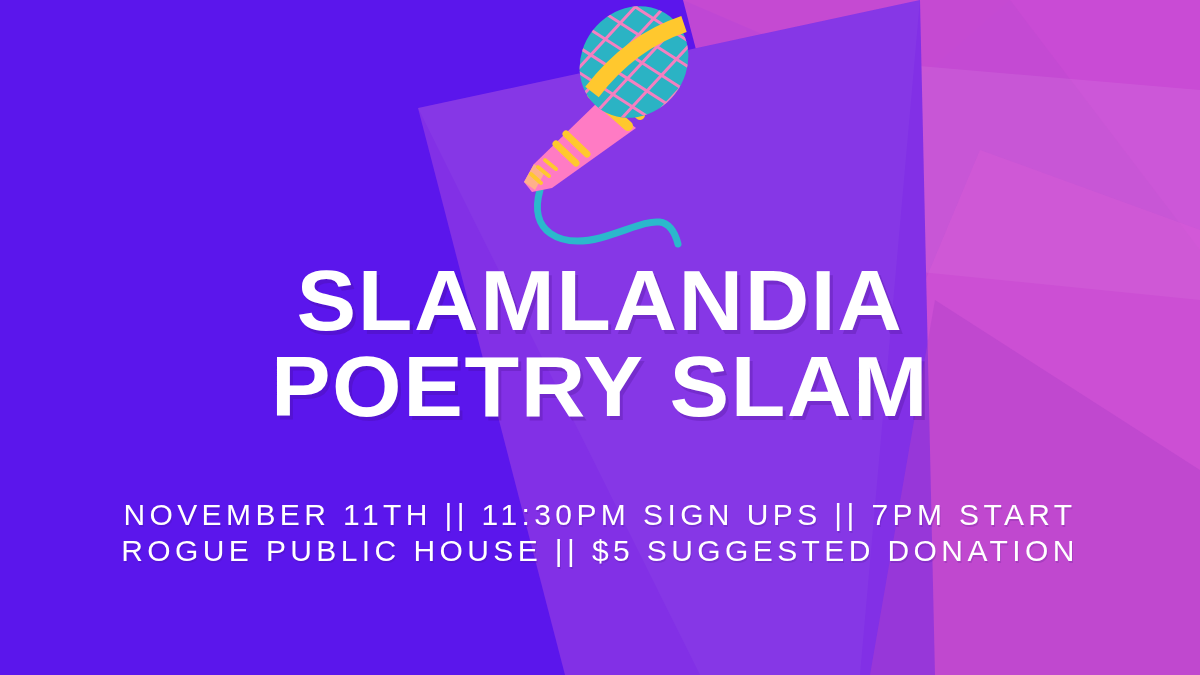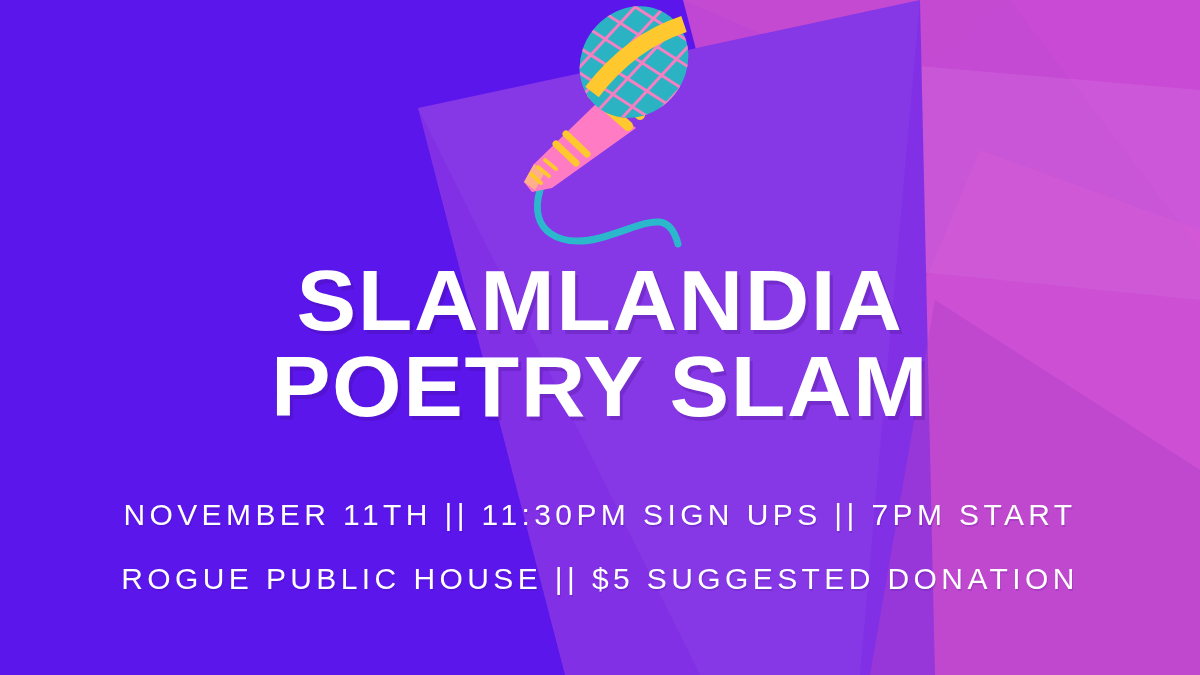--- a/index.html
+++ b/index.html
@@ -80,21 +80,21 @@
     color: #FFFFFF;
     font-family: "Liberation Sans", sans-serif;
     font-weight: 400;
     font-size: 30px;
     letter-spacing: 4.4px;
     text-align: center;
     white-space: nowrap;
     text-shadow: 1px 2px 0 rgba(60, 10, 120, 0.18);
   }
   #subline-1 { top: 498px; }
-  #subline-2 { top: 562px; }
+  #subline-2 { top: 534px; }
 </style>
 </head>
 <body>
 
 <div id="flyer">
 
   <svg id="bg-layer" viewBox="0 0 1200 675" preserveAspectRatio="none">
     <rect x="0" y="0" width="1200" height="675" fill="#5B16EC"></rect>
 
     <polygon points="683,0 1200,0 1200,260 1010,140" fill="#DB52CE"></polygon>

